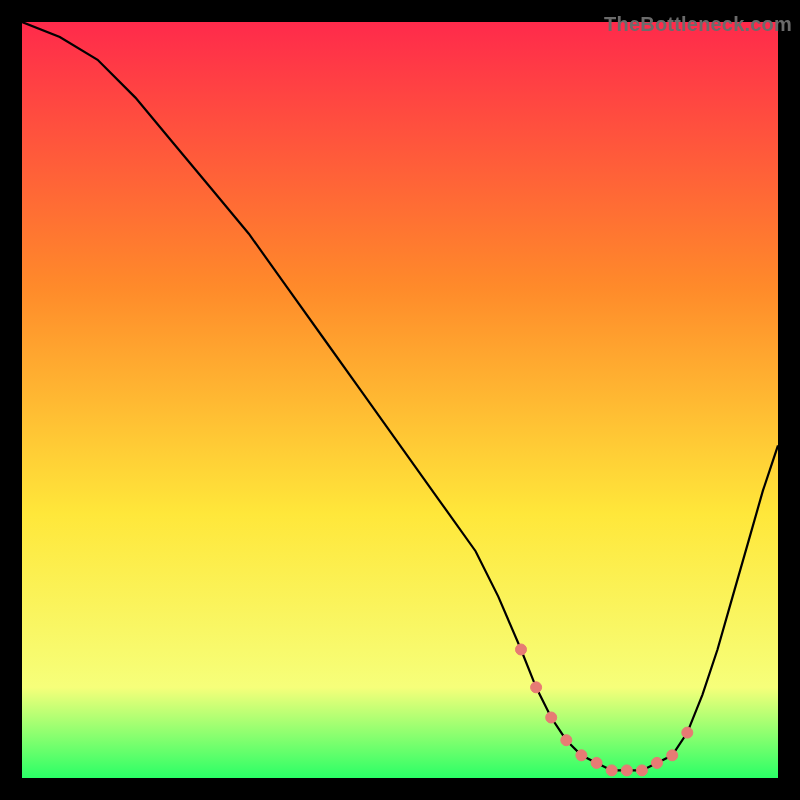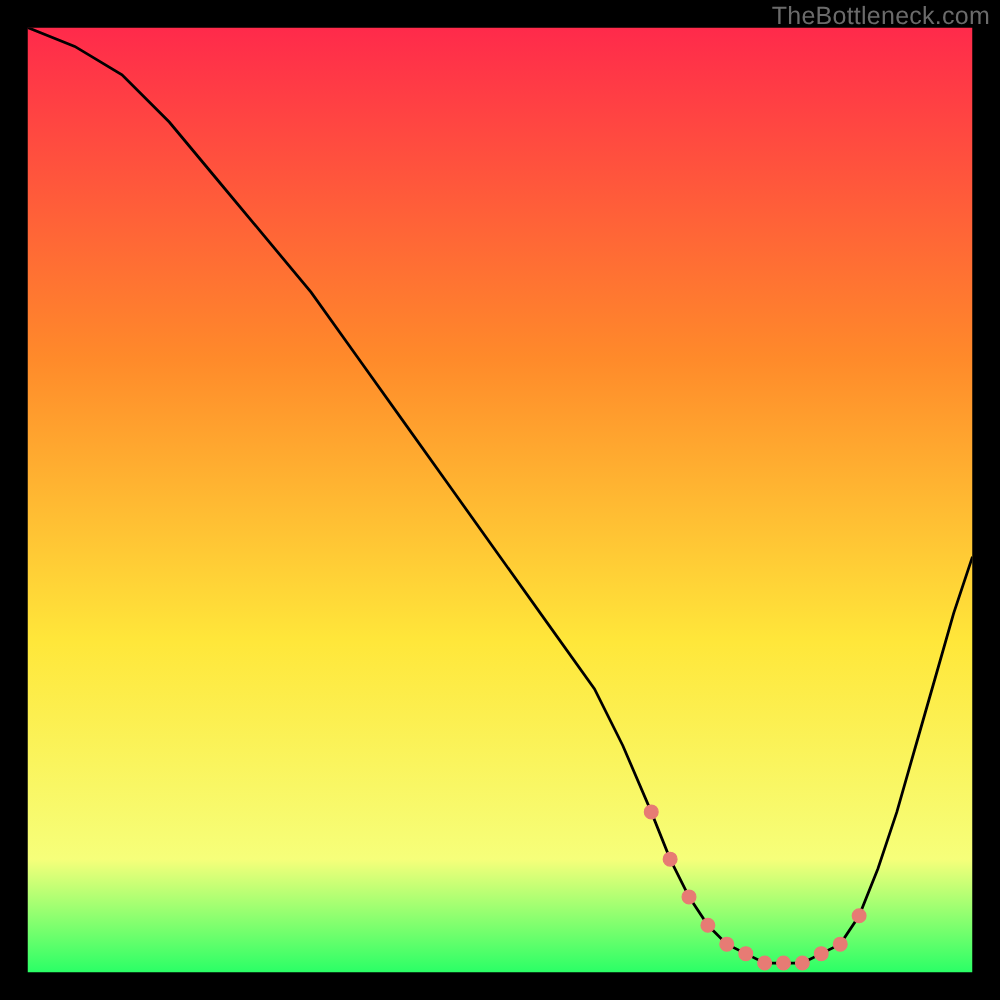--- a/index.html
+++ b/index.html
@@ -12,25 +12,25 @@
     font-family: Arial, Helvetica, sans-serif;
   }
   .frame {
     position: relative;
     width: 800px;
     height: 800px;
     background: #000;
   }
   .watermark {
     position: absolute;
-    top: 2px;
+    top: 13px;
     right: 8px;
     color: #6b6b6b;
     font-size: 20px;
-    font-weight: 400;
+    font-weight: 700;
     letter-spacing: 0.2px;
     z-index: 10;
   }
   .plot {
     position: absolute;
     left: 22px;
     top: 22px;
     width: 756px;
     height: 756px;
   }

